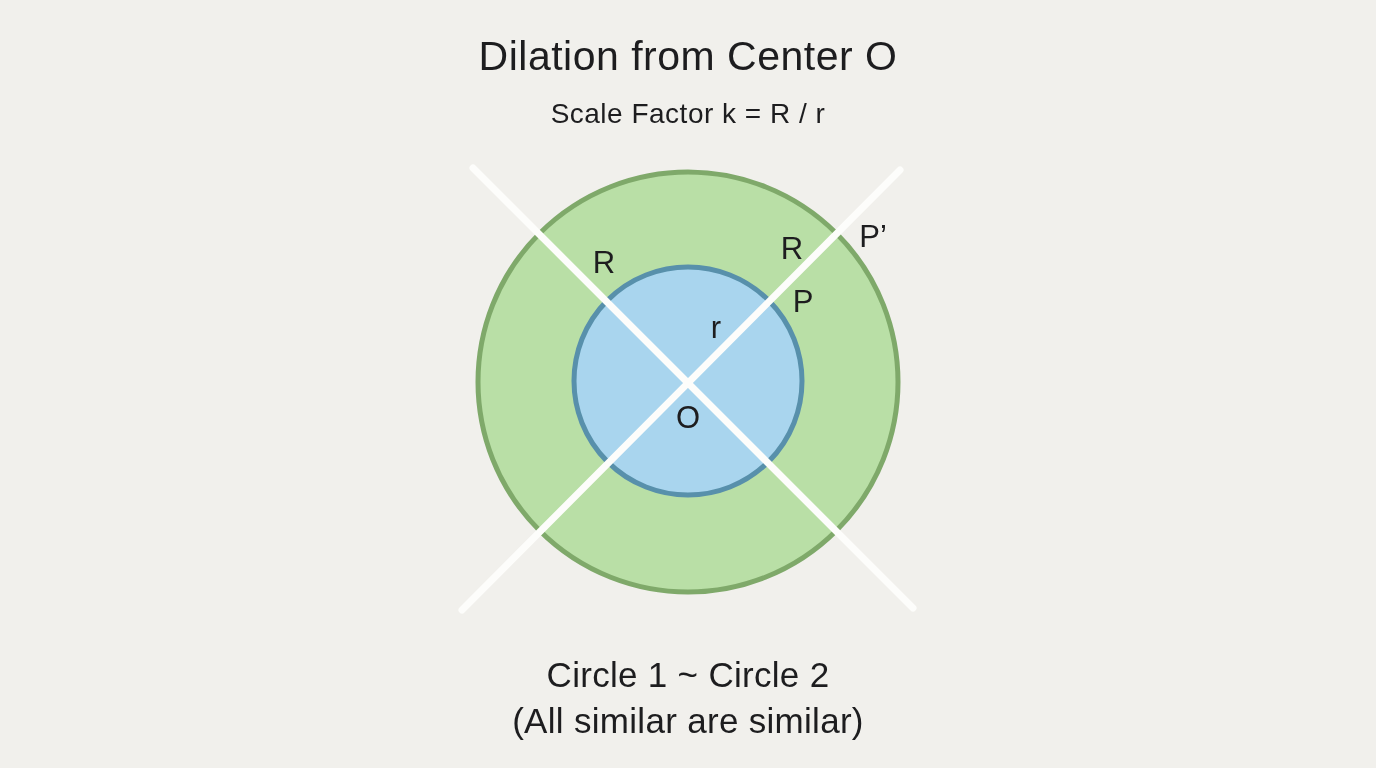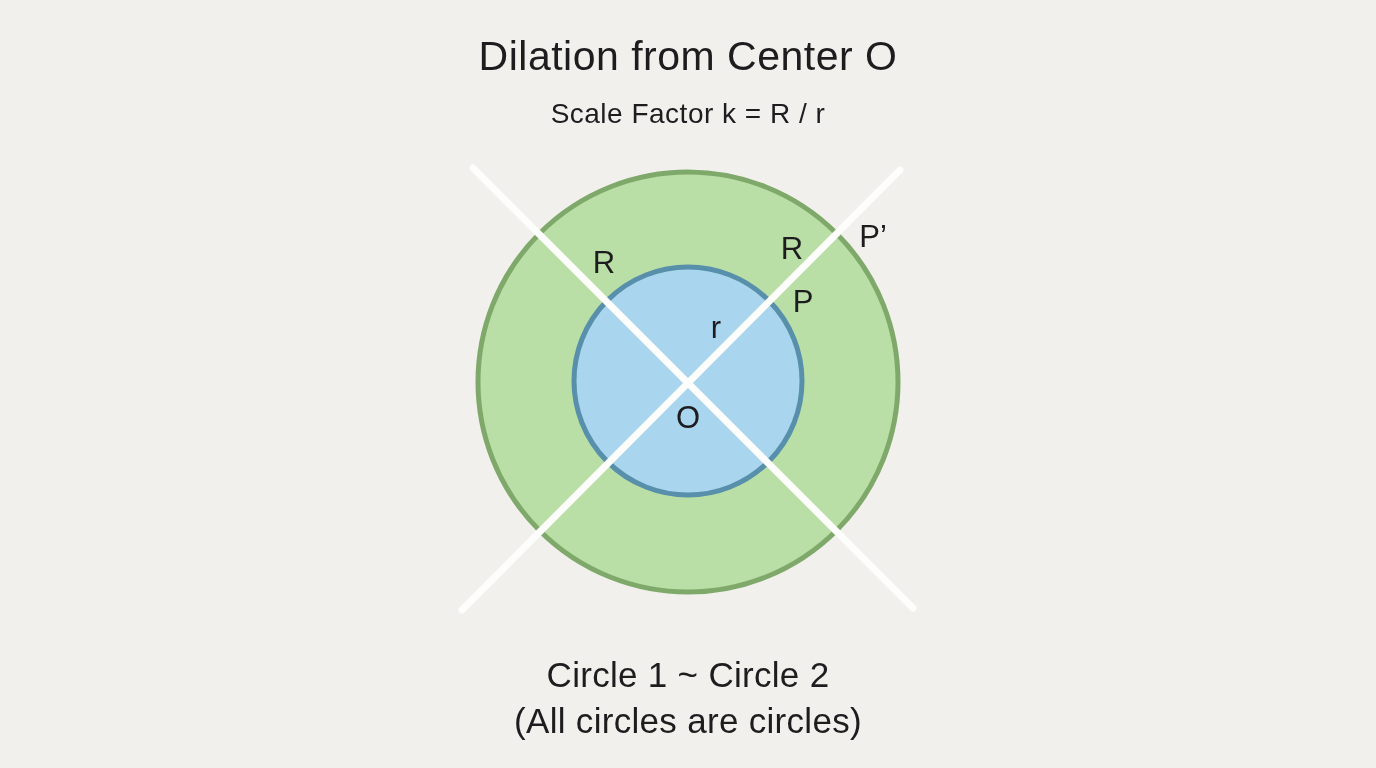--- a/index.html
+++ b/index.html
@@ -92,15 +92,15 @@
 
     <text class="lbl" x="803" y="301" text-anchor="middle" dominant-baseline="central">P</text>
 
     <text class="lbl" x="716" y="327" text-anchor="middle" dominant-baseline="central">r</text>
 
     <text class="lbl" x="688" y="417" text-anchor="middle" dominant-baseline="central">O</text>
   </svg>
 
   <div class="caption l1">Circle 1 ~ Circle 2</div>
 
-  <div class="caption l2">(All circles are circles)</div>
+  <div class="caption l2">(All similar are similar)</div>
 
 </div>
 
 </body></html>

